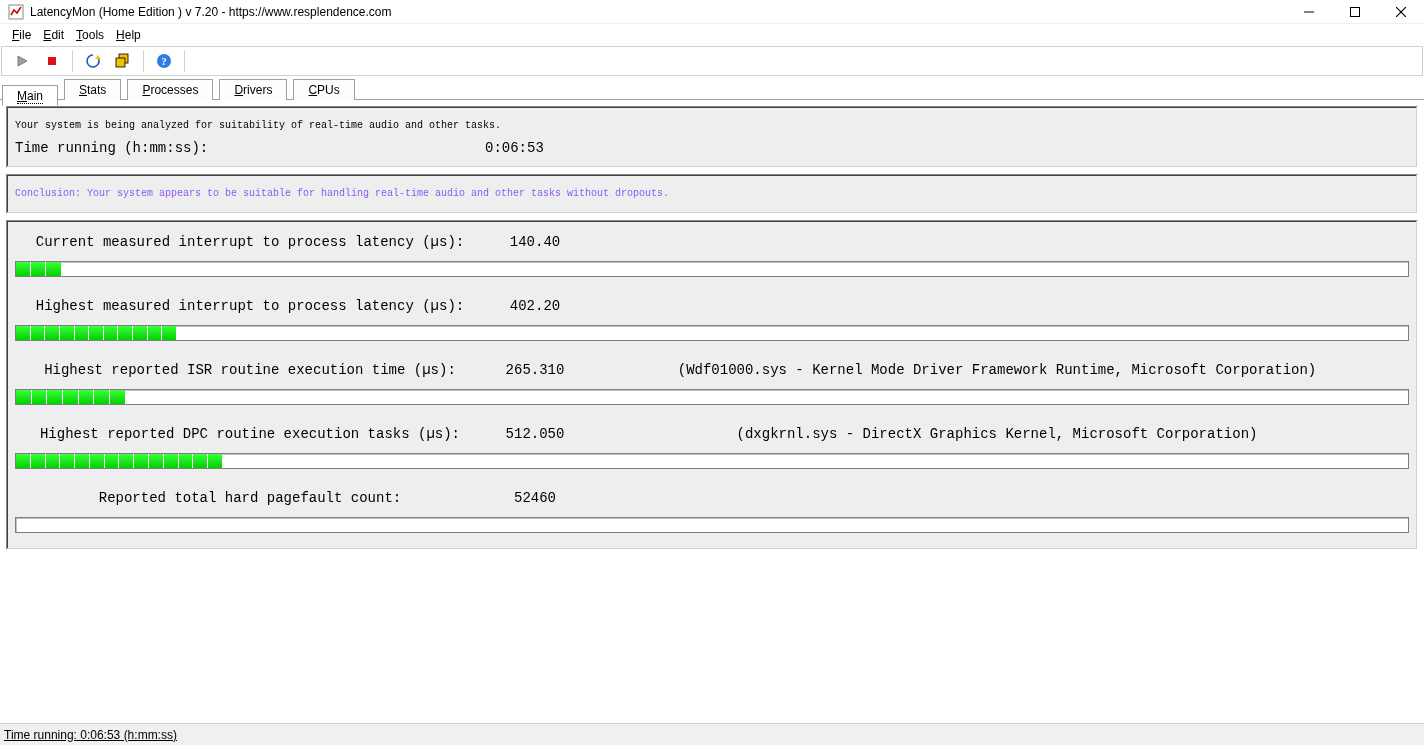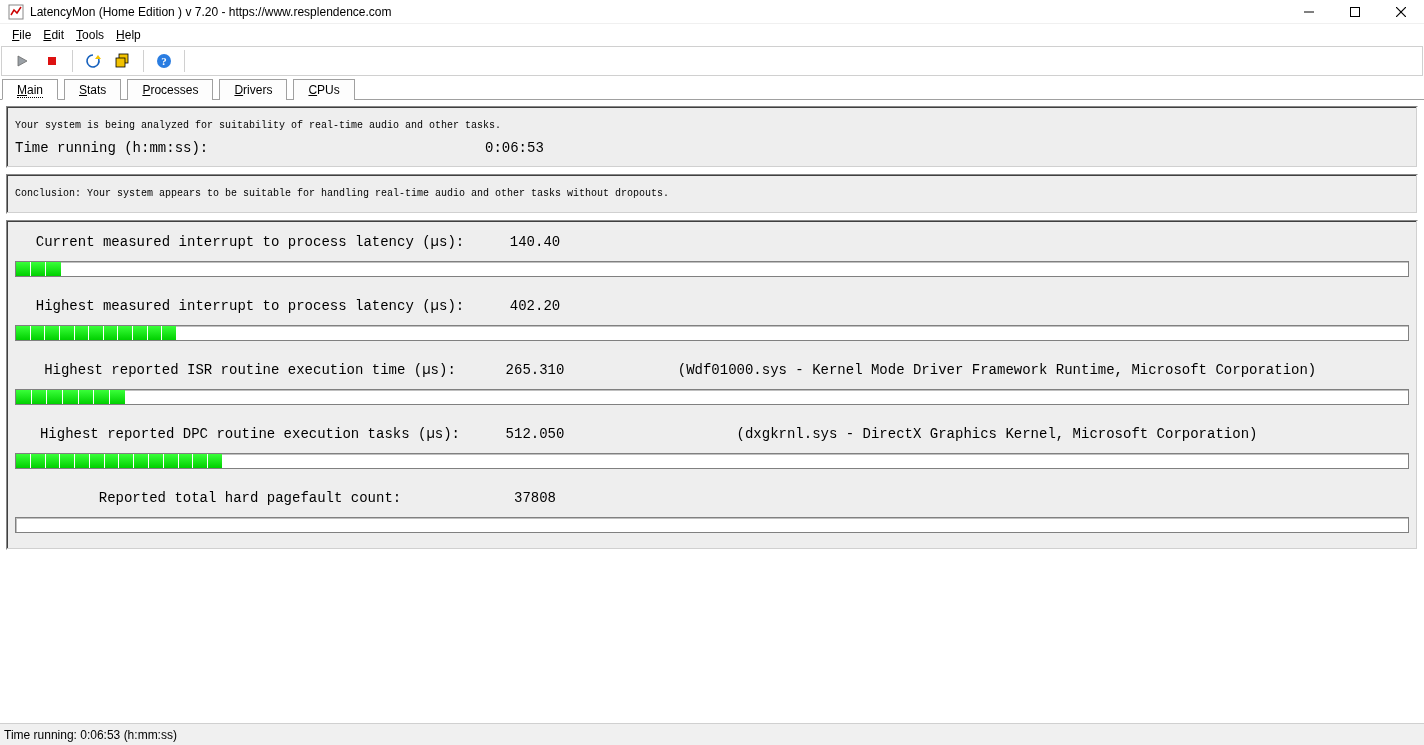--- a/index.html
+++ b/index.html
@@ -86,21 +86,21 @@
     background: #fdfdfd;
     position: relative;
     top: 1px;
     height: 21px;
     line-height: 16px;
     cursor: default;
   }
   .tab.active {
     background: #ffffff;
     border-bottom: 1px solid #ffffff;
-    top: 1px;
+    top: 7px;
   }
   .tab .ul { text-decoration: underline; }
   .tab.active .lbl { border-bottom: 1px dotted #000; padding-bottom:0px; }
 
   
   .content {
     flex: 1;
     padding: 6px;
     overflow: auto;
     background: #fff;
@@ -119,21 +119,21 @@
     white-space: pre;
     line-height: 22px;
   }
   .mono-grid {
     display: grid;
     grid-template-columns: 470px 1fr;
     font-family: Consolas, "Courier New", monospace;
     font-size: 14px;
     line-height: 22px;
   }
-  .conclusion { color: #000000; }
+  .conclusion { color: #8b5cf6; }
   .panel.big { padding: 10px 8px 16px 8px; }
 
   .metric-block { margin-bottom: 18px; }
   .metric-label-row {
     display: grid;
     grid-template-columns: 470px 100px 1fr;
     font-family: Consolas, "Courier New", monospace;
     font-size: 14px;
     line-height: 22px;
     margin-bottom: 8px;
@@ -160,20 +160,21 @@
 
   
   .statusbar {
     border-top: 1px solid #d0d0d0;
     height: 22px;
     display: flex;
     align-items: center;
     padding: 0 4px;
     font-size: 12px;
     background: #f0f0f0;
+    text-decoration: underline;
   }
 </style>
 </head>
 <body>
 
 <div class="titlebar">
   <span class="app-icon">
     <svg viewBox="0 0 16 16">
         <rect x="1" y="1" width="14" height="14" fill="#fff" stroke="#888"></rect>
         <path d="M3 11 L6 6 L9 9 L13 3" stroke="#c00" fill="none" stroke-width="1.5"></path>
@@ -343,21 +344,21 @@
             <div class="seg"></div>
             <div class="seg"></div>
             <div class="seg"></div>
           </div>
         </div>
     </div>
 
     <div class="metric-block" style="margin-bottom:0">
       <div class="metric-label-row">
         <span>Reported total hard pagefault count:</span>
-        <span>37808</span>
+        <span>52460</span>
         <span></span>
       </div>
       <div class="bar-outer">
           <div class="bar-fill" style="width: 0%;"></div>
         </div>
     </div>
 
   </div>
 
 </div>

